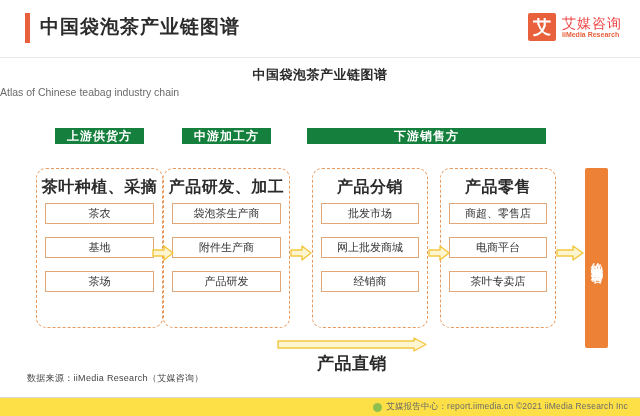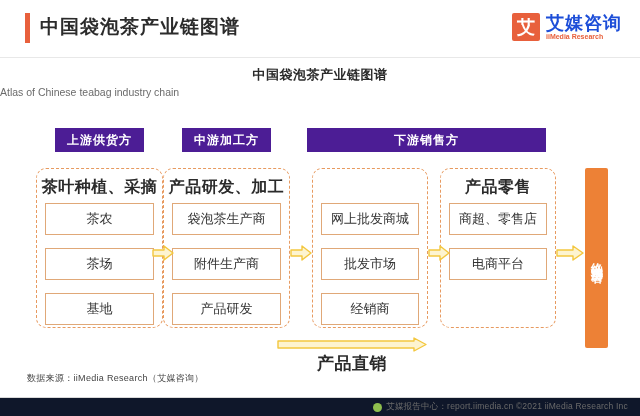--- a/index.html
+++ b/index.html
@@ -55,23 +55,23 @@
     display: flex;
     align-items: center;
     justify-content: center;
     border-radius: 2px;
   }
   .brand-text {
     margin-left: 6px;
     line-height: 1.05;
   }
   .brand-cn {
-    font-size: 18px;
-    font-weight: bold;
-    color: #1d4ed8;
+    font-size: 14px;
+    font-weight: normal;
+    color: #ef4444;
     letter-spacing: 1px;
   }
   .brand-en {
     font-size: 7px;
     font-weight: bold;
     color: #e8603c;
     letter-spacing: 0px;
   }
 
   
@@ -90,22 +90,22 @@
     left: 0; top: 86px;
     width: 640px;
     text-align: left;
     font-size: 10.5px;
     color: #6b6b6b;
   }
 
   
   .stage-bar {
     position: absolute;
-    height: 24px;
-    background: #4c1d95;
+    height: 16px;
+    background: #15803d;
     color: #ffffff;
     font-size: 12px;
     font-weight: bold;
     display: flex;
     align-items: center;
     justify-content: center;
     letter-spacing: 1px;
   }
   .stage-bar.s1 { left: 55px;  top: 128px; width: 89px; }
   .stage-bar.s2 { left: 182px; top: 128px; width: 89px; }
@@ -136,27 +136,27 @@
     letter-spacing: 0.5px;
   }
   .group-items {
     position: absolute;
     left: 8px; right: 8px; top: 34px;
     display: flex;
     flex-direction: column;
     gap: 13px;
   }
   .group-item {
-    height: 32px;
+    height: 21px;
     border: 1px solid #e0a878;
     background: #ffffff;
     display: flex;
     align-items: center;
     justify-content: center;
-    font-size: 13px;
+    font-size: 11px;
     color: #333333;
     box-sizing: border-box;
   }
 
   
   .arrow-h {
     position: absolute;
     top: 245px;
     width: 22px;
     height: 16px;
@@ -211,21 +211,21 @@
     position: absolute;
     left: 27px; top: 372px;
     font-size: 9px;
     color: #444444;
     letter-spacing: 0.3px;
   }
   .bottom-bar {
     position: absolute;
     left: 0; bottom: 0;
     width: 640px; height: 19px;
-    background: #0f172a;
+    background: #fde047;
     border-top: 1px solid #d9d9d9;
     display: flex;
     align-items: center;
     justify-content: flex-end;
     padding-right: 12px;
     box-sizing: border-box;
   }
   .bottom-globe {
     width: 9px; height: 9px;
     border-radius: 50%;
@@ -258,47 +258,49 @@
 <div class="chart-subtitle">Atlas of Chinese teabag industry chain</div>
 
 <div class="stage-bar s1">上游供货方</div>
 <div class="stage-bar s2">中游加工方</div>
 <div class="stage-bar s3">下游销售方</div>
 
 <div class="group g1">
   <div class="group-title">茶叶种植、采摘</div>
   <div class="group-items">
     <div class="group-item">茶农</div>
+    <div class="group-item">基地</div>
     <div class="group-item">茶场</div>
-    <div class="group-item">基地</div>
   </div>
 </div>
 
 <div class="group g2">
   <div class="group-title">产品研发、加工</div>
   <div class="group-items">
     <div class="group-item">袋泡茶生产商</div>
     <div class="group-item">附件生产商</div>
     <div class="group-item">产品研发</div>
   </div>
 </div>
 
 <div class="group g3">
+  <div class="group-title">产品分销</div>
   <div class="group-items">
+    <div class="group-item">批发市场</div>
     <div class="group-item">网上批发商城</div>
-    <div class="group-item">批发市场</div>
     <div class="group-item">经销商</div>
   </div>
 </div>
 
 <div class="group g4">
   <div class="group-title">产品零售</div>
   <div class="group-items">
     <div class="group-item">商超、零售店</div>
     <div class="group-item">电商平台</div>
+    <div class="group-item">茶叶专卖店</div>
   </div>
 </div>
 
 <div class="arrow-h a1">
   <svg width="22" height="16" viewBox="0 0 22 16">
     <polygon points="1,5 12,5 12,1 21,8 12,15 12,11 1,11" fill="#fdf4d0" stroke="#f3c73f" stroke-width="1.4" stroke-linejoin="round"></polygon>
   </svg>
 </div>
 <div class="arrow-h a2">
   <svg width="22" height="16" viewBox="0 0 22 16">

